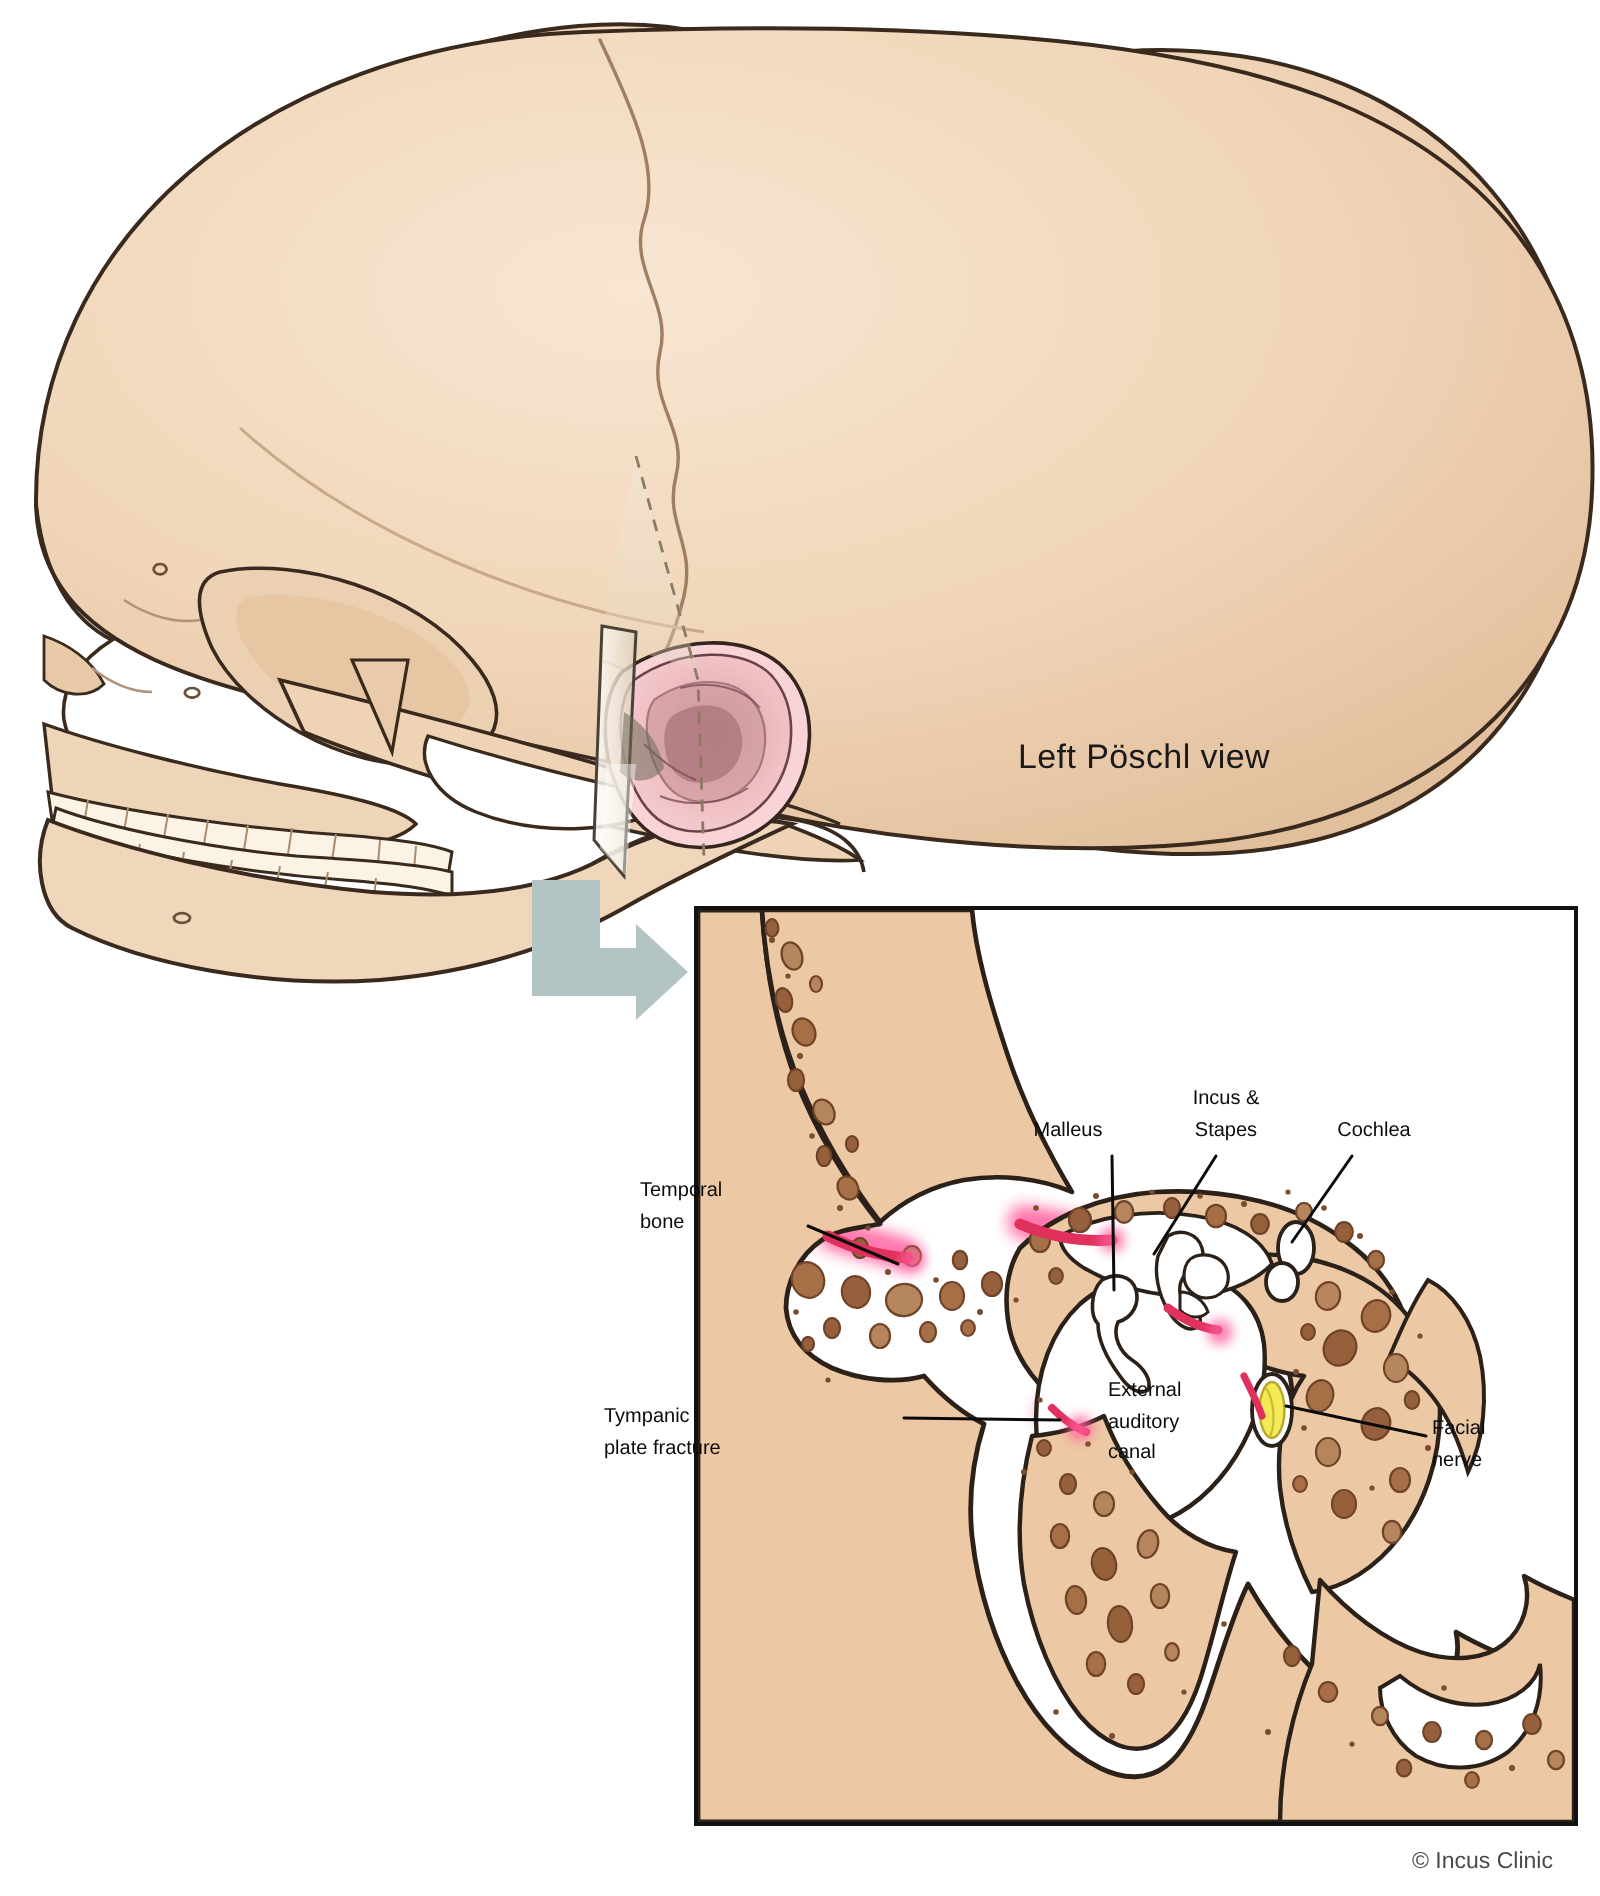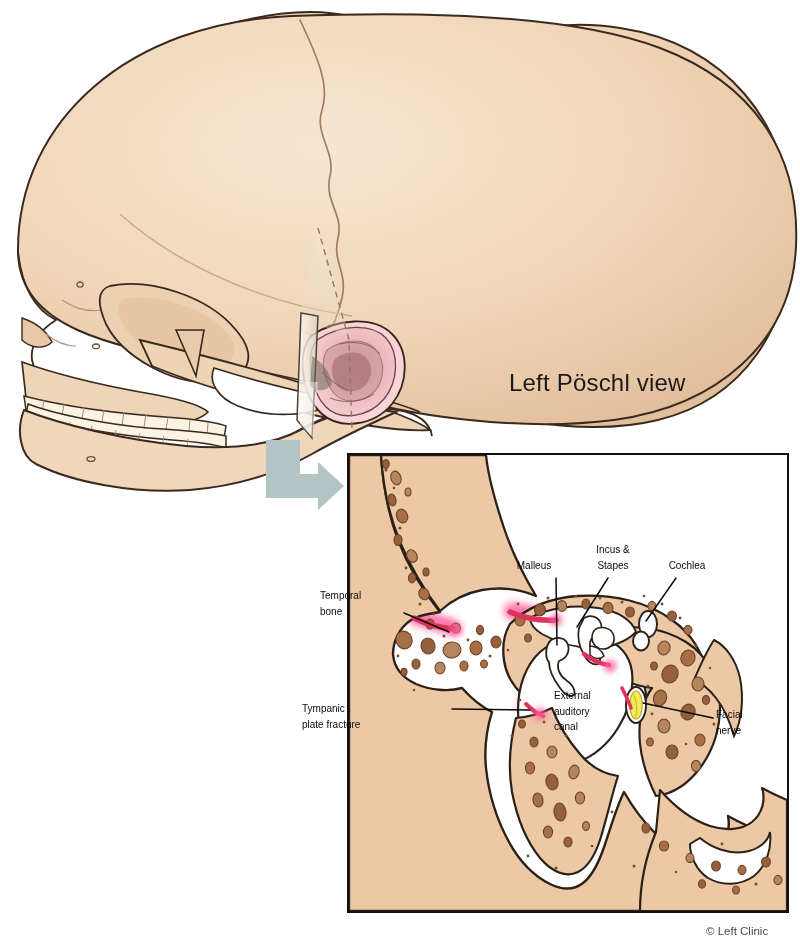--- a/index.html
+++ b/index.html
@@ -7,21 +7,21 @@
   body{
     width:800px;height:948px;position:relative;overflow:hidden;
     font-family:"Liberation Sans","DejaVu Sans",sans-serif;
     color:#000;
   }
   .stage{position:absolute;inset:0;}
   svg.layer{position:absolute;left:0;top:0;width:800px;height:948px;overflow:visible;}
 
   .view-title{
     position:absolute;left:509px;top:369px;
-    font-size:24px;letter-spacing:.2px;color:#1a1a1a;white-space:nowrap;
+    font-size:17px;letter-spacing:.2px;color:#1a1a1a;white-space:nowrap;
   }
   .copyright{
     position:absolute;left:706px;top:925px;
     font-size:11.5px;color:#4a4a4a;white-space:nowrap;
   }
 
   .anno{
     position:absolute;font-size:10px;line-height:15.5px;color:#0b0b0b;
     white-space:pre;
   }
@@ -452,15 +452,15 @@
   <div class="anno" style="left:554px;top:688px;width:84px;">External
 auditory
 canal</div>
 
   <div class="anno r" style="left:302px;top:701px;width:150px;">Tympanic
 plate fracture</div>
 
   <div class="anno" style="left:716px;top:707px;width:70px;">Facial
 nerve</div>
 
-  <div class="copyright">© Left Clinic</div>
+  <div class="copyright">© Incus Clinic</div>
 
 </div>
 
 </body></html>

